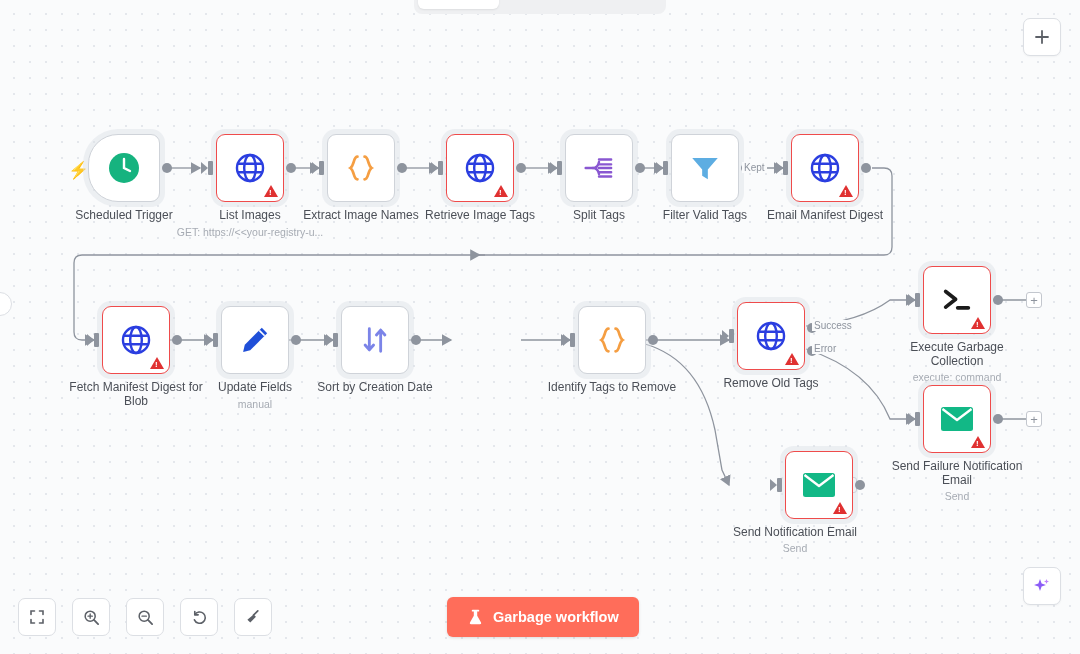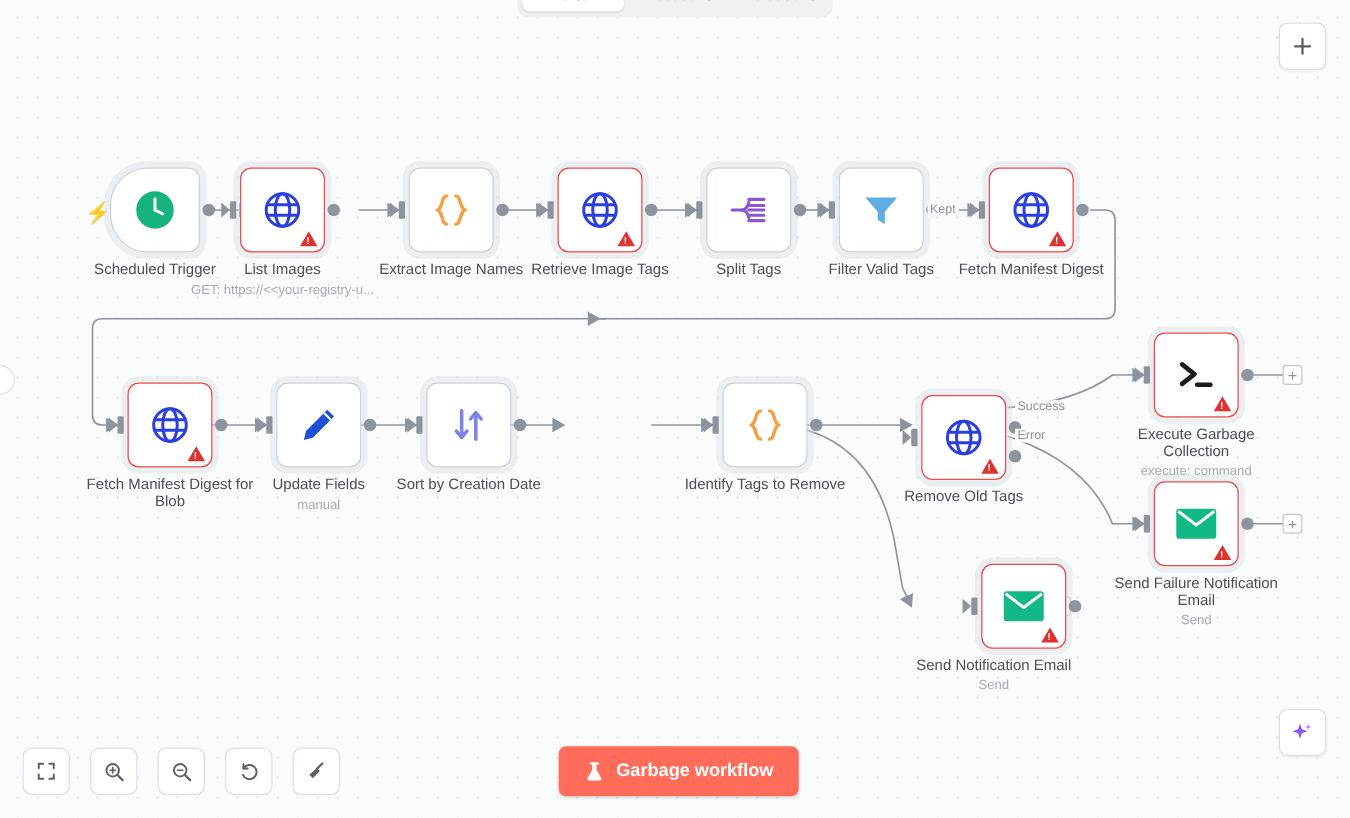--- a/index.html
+++ b/index.html
@@ -219,21 +219,21 @@
     <div class="node-box trigger">
       <svg width="34" height="34" viewBox="0 0 34 34">
         <circle cx="17" cy="17" r="15" fill="#16b37f"></circle>
         <path d="M17 8 L17 17 L23 20" stroke="#fff" stroke-width="2.4" fill="none" stroke-linecap="round"></path>
       </svg>
       <div class="port-out"></div>
     </div>
     <div class="node-label">Scheduled Trigger</div>
   </div>
 
-  <div class="node" style="left:192px; top:134px;">
+  <div class="node" style="left:216px; top:134px;">
     <div class="node-box err">
       <svg width="34" height="34" viewBox="0 0 24 24">
         <circle cx="12" cy="12" r="9.2" fill="none" stroke="#2b3ee0" stroke-width="1.7"></circle>
         <ellipse cx="12" cy="12" rx="4.1" ry="9.2" fill="none" stroke="#2b3ee0" stroke-width="1.7"></ellipse>
         <path d="M3 9 H21 M3 15 H21" stroke="#2b3ee0" stroke-width="1.7"></path>
       </svg>
       <div class="warn"></div>
       <div class="port-in"></div>
       <div class="port-out"></div>
     </div>
@@ -295,21 +295,21 @@
     <div class="node-box err">
       <svg width="34" height="34" viewBox="0 0 24 24">
         <circle cx="12" cy="12" r="9.2" fill="none" stroke="#2b3ee0" stroke-width="1.7"></circle>
         <ellipse cx="12" cy="12" rx="4.1" ry="9.2" fill="none" stroke="#2b3ee0" stroke-width="1.7"></ellipse>
         <path d="M3 9 H21 M3 15 H21" stroke="#2b3ee0" stroke-width="1.7"></path>
       </svg>
       <div class="warn"></div>
       <div class="port-in"></div>
       <div class="port-out"></div>
     </div>
-    <div class="node-label">Fetch Manifest Digest</div>
+    <div class="node-label">Email Manifest Digest</div>
   </div>
 
   <div class="node" style="left:102px; top:306px;">
     <div class="node-box err">
       <svg width="34" height="34" viewBox="0 0 24 24">
         <circle cx="12" cy="12" r="9.2" fill="none" stroke="#2b3ee0" stroke-width="1.7"></circle>
         <ellipse cx="12" cy="12" rx="4.1" ry="9.2" fill="none" stroke="#2b3ee0" stroke-width="1.7"></ellipse>
         <path d="M3 9 H21 M3 15 H21" stroke="#2b3ee0" stroke-width="1.7"></path>
       </svg>
       <div class="warn"></div>
@@ -351,21 +351,21 @@
       <svg width="34" height="34" viewBox="0 0 24 24">
         <path d="M9.5 4 C6.5 4 7.5 10 4.5 12 C7.5 14 6.5 20 9.5 20" fill="none" stroke="#f59e42" stroke-width="1.9" stroke-linecap="round"></path>
         <path d="M14.5 4 C17.5 4 16.5 10 19.5 12 C16.5 14 17.5 20 14.5 20" fill="none" stroke="#f59e42" stroke-width="1.9" stroke-linecap="round"></path>
       </svg>
       <div class="port-in"></div>
       <div class="port-out"></div>
     </div>
     <div class="node-label">Identify Tags to Remove</div>
   </div>
 
-  <div class="node" style="left:737px; top:316px;">
+  <div class="node" style="left:737px; top:302px;">
     <div class="node-box err">
       <svg width="34" height="34" viewBox="0 0 24 24">
         <circle cx="12" cy="12" r="9.2" fill="none" stroke="#2b3ee0" stroke-width="1.7"></circle>
         <ellipse cx="12" cy="12" rx="4.1" ry="9.2" fill="none" stroke="#2b3ee0" stroke-width="1.7"></ellipse>
         <path d="M3 9 H21 M3 15 H21" stroke="#2b3ee0" stroke-width="1.7"></path>
       </svg>
       <div class="warn"></div>
       <div class="port-in"></div>
       <div class="port-out" style="top:20px; margin-top:0;"></div>
       <div class="port-out" style="top:43px; margin-top:0;"></div>

